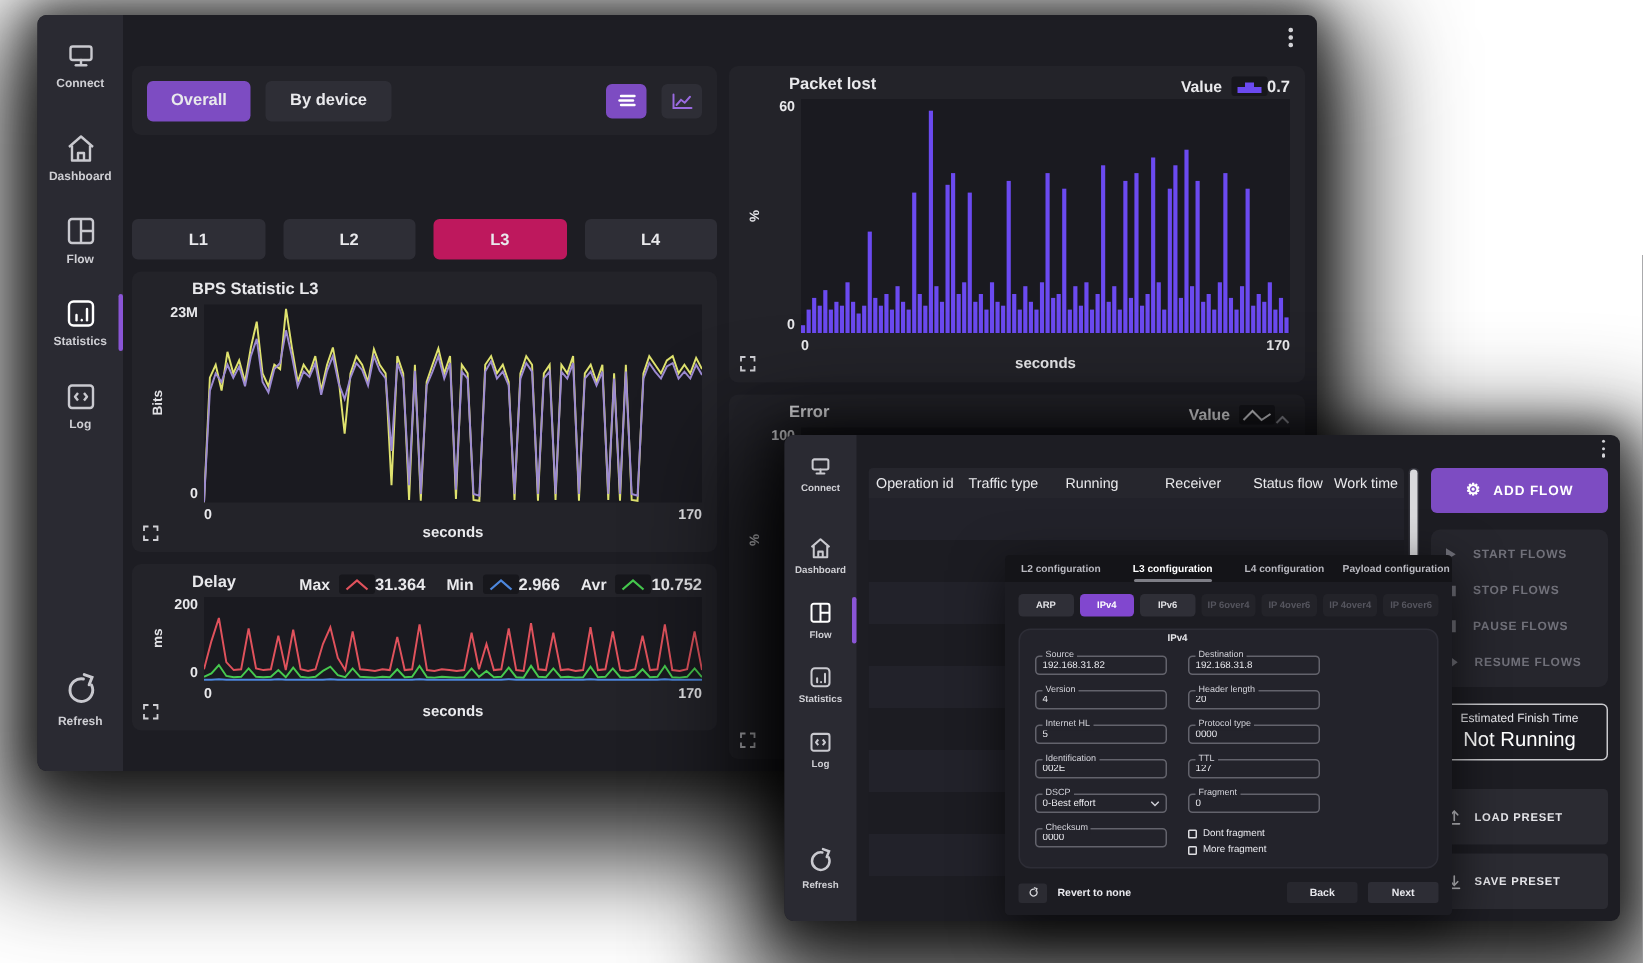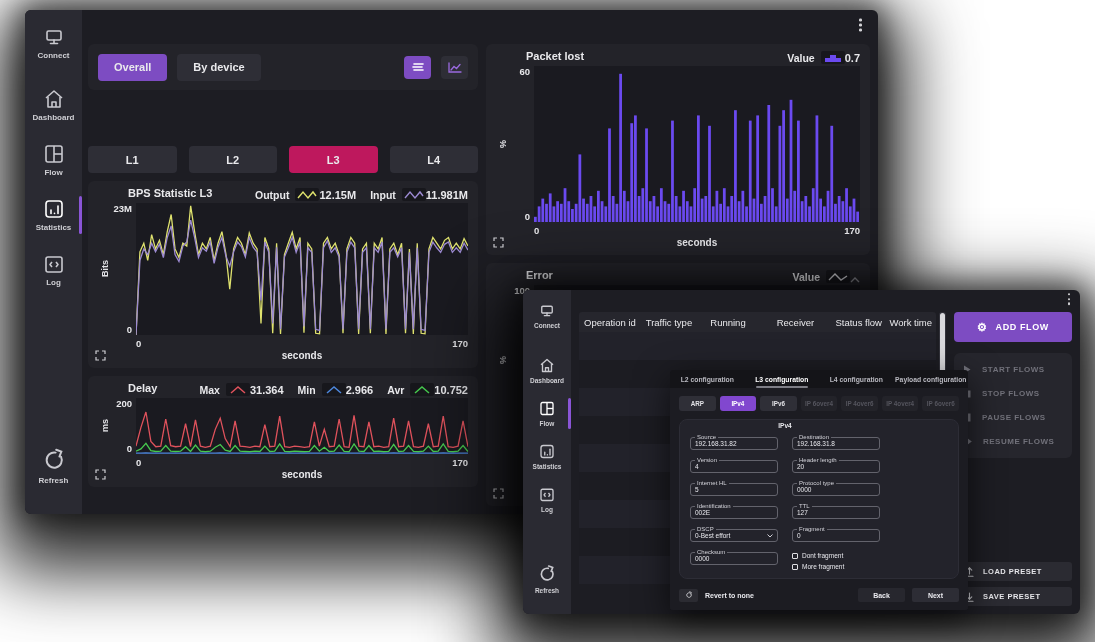--- a/index.html
+++ b/index.html
@@ -92,21 +92,21 @@
   .action-panel { width:118px; display:flex; flex-direction:column; gap:11px; flex-shrink:0; }
   .add-flow { height:30px; background:#7d4cc2; border-radius:4px; display:flex; align-items:center; justify-content:center; gap:8px;
               font-size:9px; font-weight:bold; letter-spacing:0.6px; color:#fff; cursor:pointer; }
   .gear { font-size:11px; line-height:1; }
   .flow-controls { background:#26262d; border-radius:6px; padding:12px 9px; display:flex; flex-direction:column; gap:15px; }
   .fc-item { display:flex; align-items:center; gap:11px; font-size:8px; font-weight:bold; letter-spacing:0.5px; color:#71717a; cursor:pointer; }
   .finish-box { border:1px solid #c9c9cd; border-radius:4px; padding:4px 4px 6px; text-align:center; }
   .finish-label { font-size:8px; color:#e6e6ea; }
   .finish-value { font-size:13.5px; color:#ffffff; margin-top:2px; }
   .preset-group { margin-top:auto; display:flex; flex-direction:column; gap:6px; }
-  .preset-btn { height:19px; background:#2b2b32; border-radius:3px; display:flex; align-items:center; gap:9px; padding:0 11px;
+  .preset-btn { height:37px; background:#2b2b32; border-radius:3px; display:flex; align-items:center; gap:9px; padding:0 11px;
                 font-size:7.5px; font-weight:bold; letter-spacing:0.5px; color:#e6e6ea; cursor:pointer; }
 
   
   .modal { position:absolute; left:99px; top:62px; width:298px; border-radius:3px; overflow:hidden; z-index:30;
            box-shadow:0 10px 34px rgba(0,0,0,0.65); }
   .m-title { height:17px; background:#ffffff; display:flex; align-items:center; gap:5px; padding:0 7px; }
   .m-app-icon { width:9px; height:9px; border-radius:2px; background:#6a43b8; display:flex; align-items:center; justify-content:center; }
   .m-title-text { flex:1; font-size:7.5px; font-weight:bold; color:#222; }
   .m-close { font-size:10px; color:#444; line-height:1; cursor:pointer; }
   .m-tabs { height:18px; background:#141418; display:flex; }
@@ -228,44 +228,20 @@
           <div class="ltabs">
             <div class="ltab">L1</div>
             <div class="ltab">L2</div>
             <div class="ltab active">L3</div>
             <div class="ltab">L4</div>
           </div>
 
           <div class="chart-card h-bps">
             <div class="card-head">
               <span class="card-title">BPS Statistic L3</span>
-              <div class="legend">
-                <div class="leg-item">
-                  <div class="leg-top">
-                      <span>Output</span>
-                    <span class="leg-chip">
-                      <svg width="20" height="10" viewBox="0 0 20 10" fill="none" stroke-width="1.4">
-                          <polyline points="1,8 6,2 11,8 16,2 19,6" stroke="#dfe26e"></polyline>
-                        </svg>
-                    </span>
-                    </div>
-                  <span class="leg-val">12.15M</span>
-                </div>
-                <div class="leg-item">
-                  <div class="leg-top">
-                      <span>Input</span>
-                    <span class="leg-chip">
-                      <svg width="20" height="10" viewBox="0 0 20 10" fill="none" stroke-width="1.4">
-                          <polyline points="1,8 6,2 11,8 16,2 19,6" stroke="#9c8ad2"></polyline>
-                        </svg>
-                    </span>
-                    </div>
-                  <span class="leg-val">11.981M</span>
-                </div>
-              </div>
             </div>
             <div class="plot-wrap">
               <div class="y-unit">
                   <span>Bits</span>
                 </div>
               <div class="y-col">
                 <span>23M</span>
                 <span>0</span>
               </div>
               <div class="plot">
@@ -657,20 +633,24 @@
               <span>PAUSE FLOWS</span>
             </div>
             <div class="fc-item">
               <svg width="9" height="9" viewBox="0 0 9 9">
                   <rect x="0.5" y="0.5" width="1.8" height="8" fill="#71717a"></rect>
                   <polygon points="3.4,0.5 8.8,4.5 3.4,8.5" fill="#71717a"></polygon>
                 </svg>
               <span>RESUME FLOWS</span>
             </div>
           </div>
+          <div class="finish-box">
+            <div class="finish-label">Estimated Finish Time</div>
+            <div class="finish-value">Not Running</div>
+          </div>
           <div class="preset-group">
             <div class="preset-btn">
               <svg width="9" height="10" viewBox="0 0 9 10" fill="none" stroke="#c9c9ce" stroke-width="1.1" stroke-linecap="round">
                   <line x1="4.5" y1="7" x2="4.5" y2="1"></line>
                   <polyline points="2.2,3.2 4.5,0.8 6.8,3.2"></polyline>
                   <line x1="1" y1="9.2" x2="8" y2="9.2"></line>
                 </svg>
               <span>LOAD PRESET</span>
             </div>
             <div class="preset-btn">

